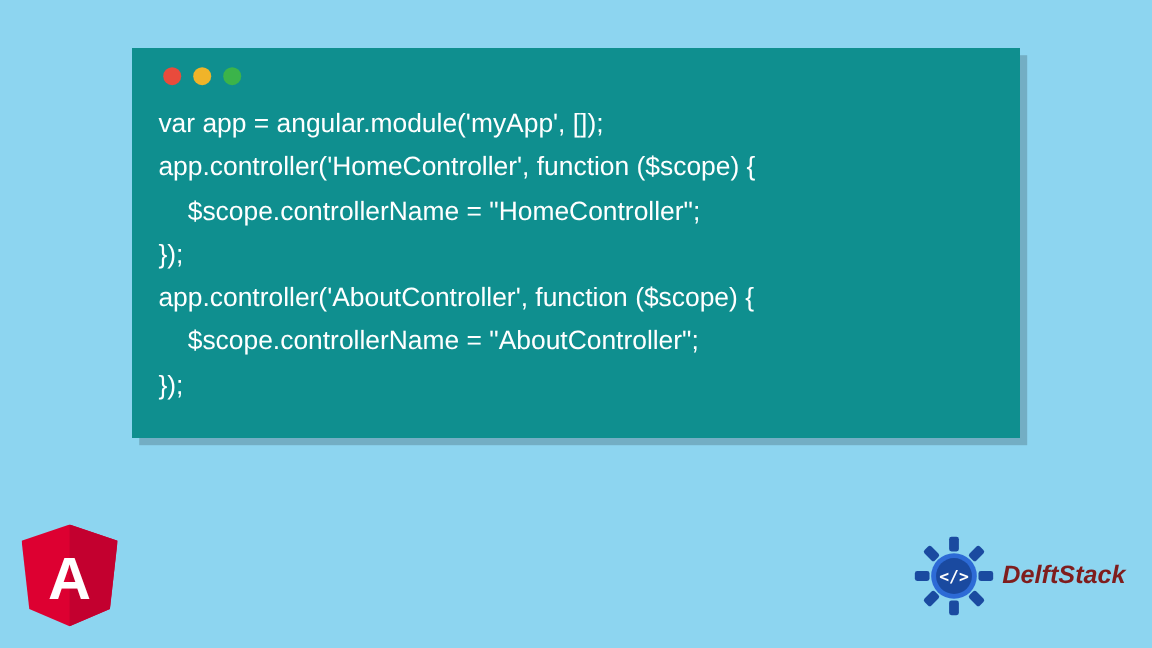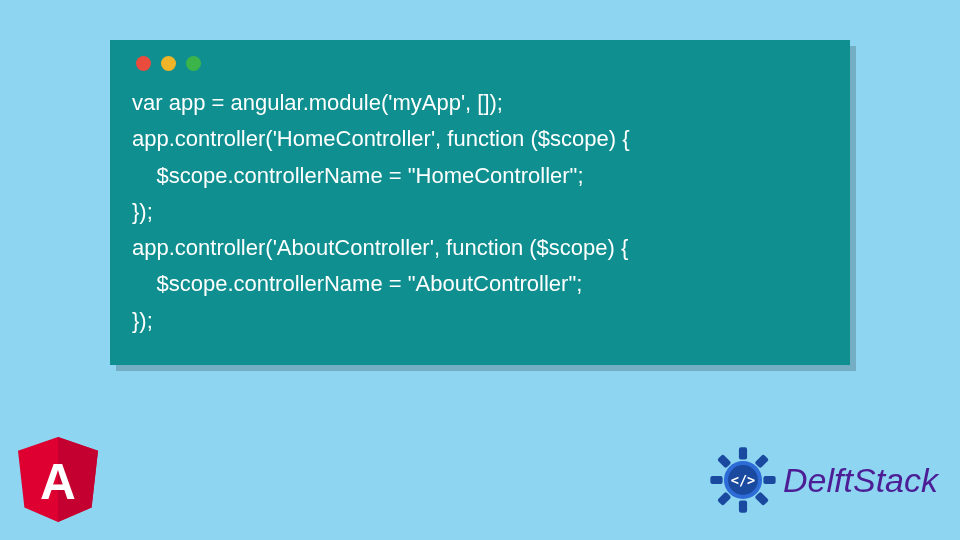--- a/index.html
+++ b/index.html
@@ -46,24 +46,24 @@
     display: flex;
     align-items: center;
     gap: 6px;
   }
   .delft-badge {
     width: 68px;
     height: 68px;
     position: relative;
   }
   .delft-text {
-    color: #4c1d95;
-    font-size: 34px;
+    color: #7f1d1d;
+    font-size: 21px;
     font-style: italic;
-    font-weight: 400;
+    font-weight: 700;
   }
 </style>
 </head>
 <body>
 
 <div class="code-window">
   <div class="dots">
     <div class="dot red"></div>
     <div class="dot yellow"></div>
     <div class="dot green"></div>

